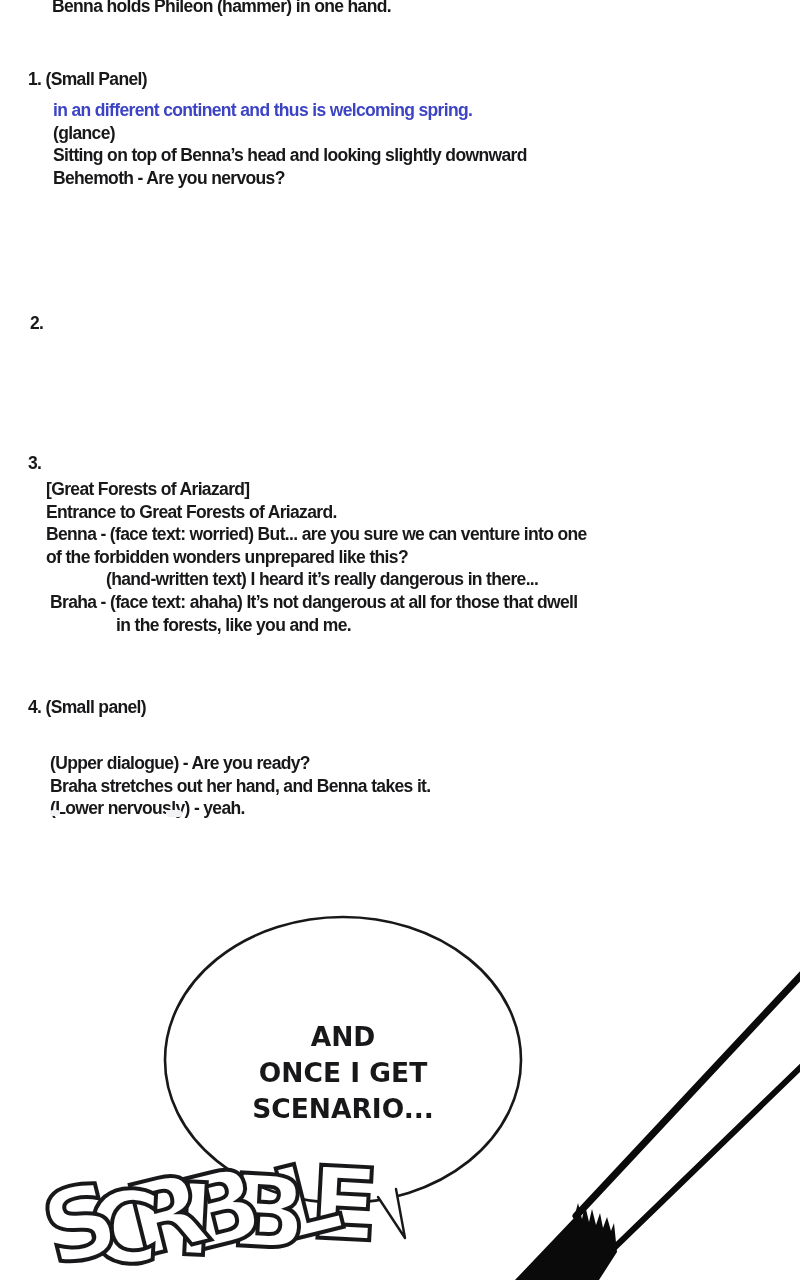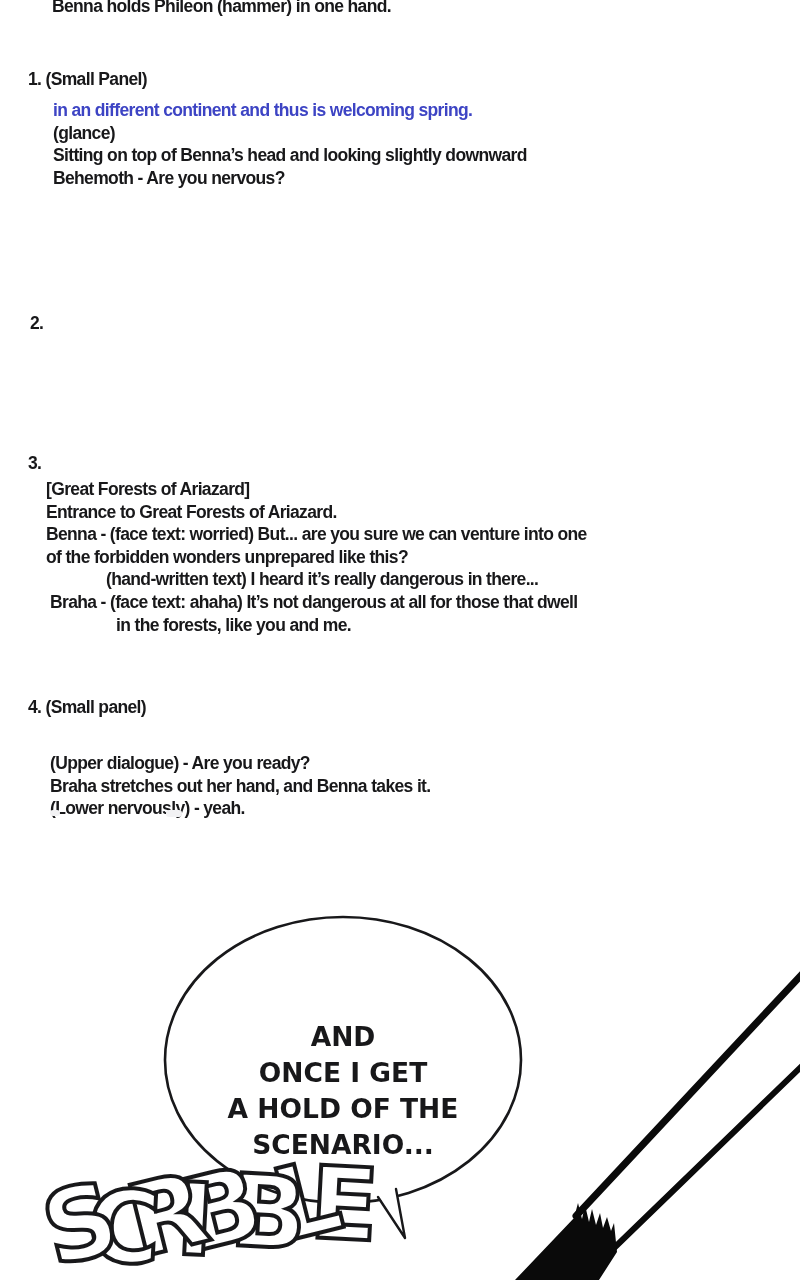--- a/index.html
+++ b/index.html
@@ -108,19 +108,18 @@
     <path class="tail-fill" d="M379,1197 L405,1238 L397,1190 Z"></path>
     <path class="tail-stroke" d="M378,1197 L405,1238 L396,1189"></path>
     <line class="pen-line" x1="804" y1="972" x2="576" y2="1216" stroke-width="7"></line>
     <line class="pen-line" x1="804" y1="1064" x2="613" y2="1249" stroke-width="6"></line>
     <path class="pen-tip" d="M574,1218 L578,1203 L582,1219 L585,1205 L589,1222 L592,1209 L596,1225 L600,1213 L603,1228 L607,1217 L611,1231 L614,1223 L617,1252 L599,1280 L515,1280 Z"></path>
   </svg>
 
   <div class="bubble-text">
     <div>AND</div>
     <div>ONCE I GET</div>
-    <div>A HOLD OF THE</div>
     <div>SCENARIO...</div>
   </div>
 
   <div class="sfx"><span class="sfx-letter" style="z-index: 30; transform: translateY(-4px) rotate(-8deg);">S</span><span class="sfx-letter" style="z-index: 29; transform: translateY(4px) rotate(9deg);">C</span><span class="sfx-letter" style="z-index: 28; transform: translateY(-4px) rotate(-8deg);">R</span><span class="sfx-letter" style="z-index: 27; transform: translateY(4px) rotate(9deg);">I</span><span class="sfx-letter" style="z-index: 26; transform: translateY(-4px) rotate(-8deg);">B</span><span class="sfx-letter" style="z-index: 25; transform: translateY(4px) rotate(9deg);">B</span><span class="sfx-letter" style="z-index: 24; transform: translateY(-4px) rotate(-8deg);">L</span><span class="sfx-letter" style="z-index: 23; transform: translateY(4px) rotate(9deg);">E</span></div>
 
 </div>
 
 </body></html>

